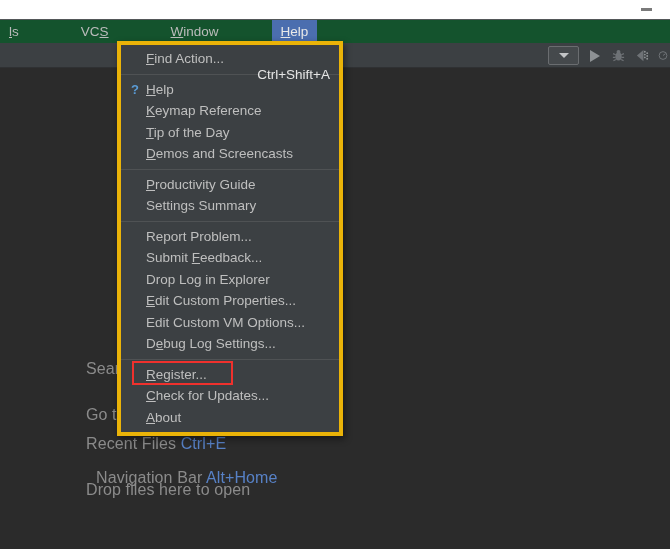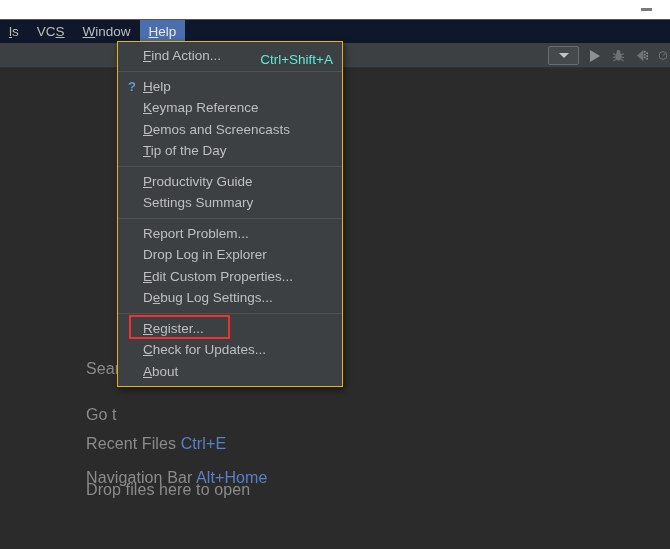--- a/index.html
+++ b/index.html
@@ -31,27 +31,28 @@
   }
   #minimize-button .bar {
     width: 11px; height: 3px; background: #7a7a7a;
   }
 
   
   #menu-bar {
     position: absolute;
     left: 0; top: 19px;
     width: 670px; height: 24px;
-    background: #0f172a;
+    background: #14532d;
     border-top: 1px solid #545759;
     box-sizing: border-box;
     display: flex;
     align-items: center;
     font-size: 13.5px;
     color: #bbbbbb;
+    gap: 44px;
   }
   .menubar-item {
     padding: 3px 9px 4px 9px;
     line-height: 17px;
     white-space: nowrap;
   }
   .menubar-item.active {
     background: #4b6eaf;
     color: #e8e8e8;
   }
@@ -108,48 +109,48 @@
     left: 86px;
     font-size: 16px;
     color: #8b8b8b;
     white-space: nowrap;
     letter-spacing: .1px;
   }
   .hint-row .key { color: #5781c6; }
   #hint-search      { top: 292px; }
   #hint-goto        { top: 338px; }
   #hint-recent      { top: 367px; }
-  #hint-navbar      { top: 401px; }
+  #hint-navbar      { top: 401px; margin-left: 10px; }
   #hint-drop        { top: 413px; }
 
   
   #help-menu {
     position: absolute;
     left: 117px; top: 41px;
     width: 226px;
     background: #3c4043;
-    border: 1px solid #eab308;
+    border: 4px solid #eab308;
     box-sizing: border-box;
     box-shadow: 2px 3px 7px rgba(0,0,0,.45);
     padding: 3px 0 4px 0;
     font-size: 13.5px;
     color: #bfbfbf;
   }
   .menu-item {
     position: relative;
     height: 21.5px;
     line-height: 21.5px;
     padding-left: 25px;
     padding-right: 8px;
     white-space: nowrap;
   }
   .menu-item .shortcut {
     position: absolute;
-    right: 9px; top: 4px;
-    color: #5eead4;
+    right: 9px; top: 16px;
+    color: #e5e5e5;
   }
   .menu-item .leading-icon {
     position: absolute;
     left: 7px; top: 0;
     width: 14px;
     text-align: center;
     color: #5a9bd5;
     font-weight: bold;
     font-size: 13px;
   }
@@ -236,27 +237,29 @@
   <div class="hint-row" id="hint-recent">Recent Files <span class="key">Ctrl+E</span></div>
   <div class="hint-row" id="hint-navbar">Navigation Bar <span class="key">Alt+Home</span></div>
   <div class="hint-row" id="hint-drop">Drop files here to open</div>
 </div>
 
 <div id="help-menu">
     <div class="menu-item"><span><span class="mn">F</span>ind Action...</span><span class="shortcut">Ctrl+Shift+A</span></div>
     <div class="menu-sep"></div>
     <div class="menu-item"><span class="leading-icon">?</span><span><span class="mn">H</span>elp</span></div>
     <div class="menu-item"><span><span class="mn">K</span>eymap Reference</span></div>
+    <div class="menu-item"><span><span class="mn">T</span>ip of the Day</span></div>
     <div class="menu-item"><span><span class="mn">D</span>emos and Screencasts</span></div>
-    <div class="menu-item"><span><span class="mn">T</span>ip of the Day</span></div>
     <div class="menu-sep"></div>
     <div class="menu-item"><span><span class="mn">P</span>roductivity Guide</span></div>
     <div class="menu-item"><span>Settings Summary</span></div>
     <div class="menu-sep"></div>
     <div class="menu-item"><span>Report Problem...</span></div>
+    <div class="menu-item"><span>Submit <span class="mn">F</span>eedback...</span></div>
     <div class="menu-item"><span>Drop Log in Explorer</span></div>
     <div class="menu-item"><span><span class="mn">E</span>dit Custom Properties...</span></div>
+    <div class="menu-item"><span>Edit Custom VM Options...</span></div>
     <div class="menu-item"><span>D<span class="mn">e</span>bug Log Settings...</span></div>
     <div class="menu-sep"></div>
     <div class="menu-item"><span><span class="mn">R</span>egister...</span><div id="register-highlight"></div></div>
     <div class="menu-item"><span><span class="mn">C</span>heck for Updates...</span></div>
     <div class="menu-item"><span><span class="mn">A</span>bout</span></div>
   </div>
 
 </body></html>

